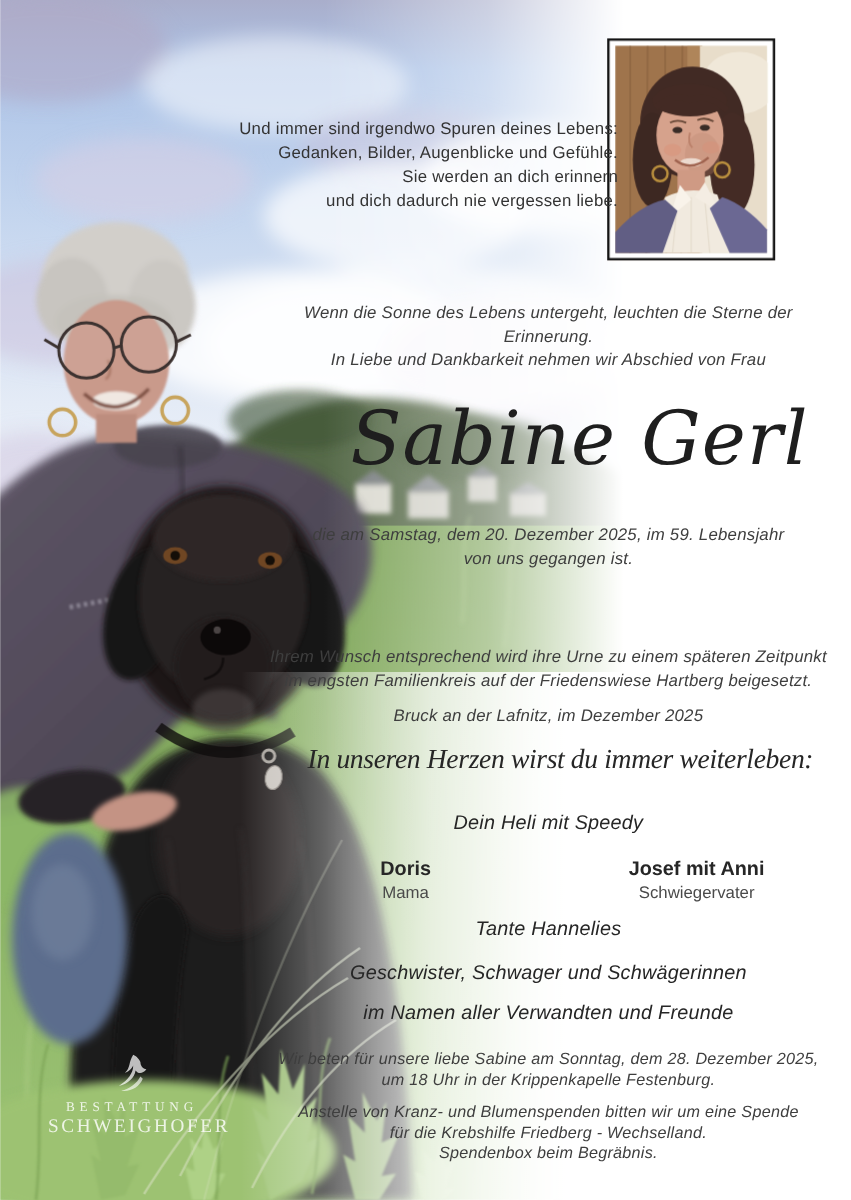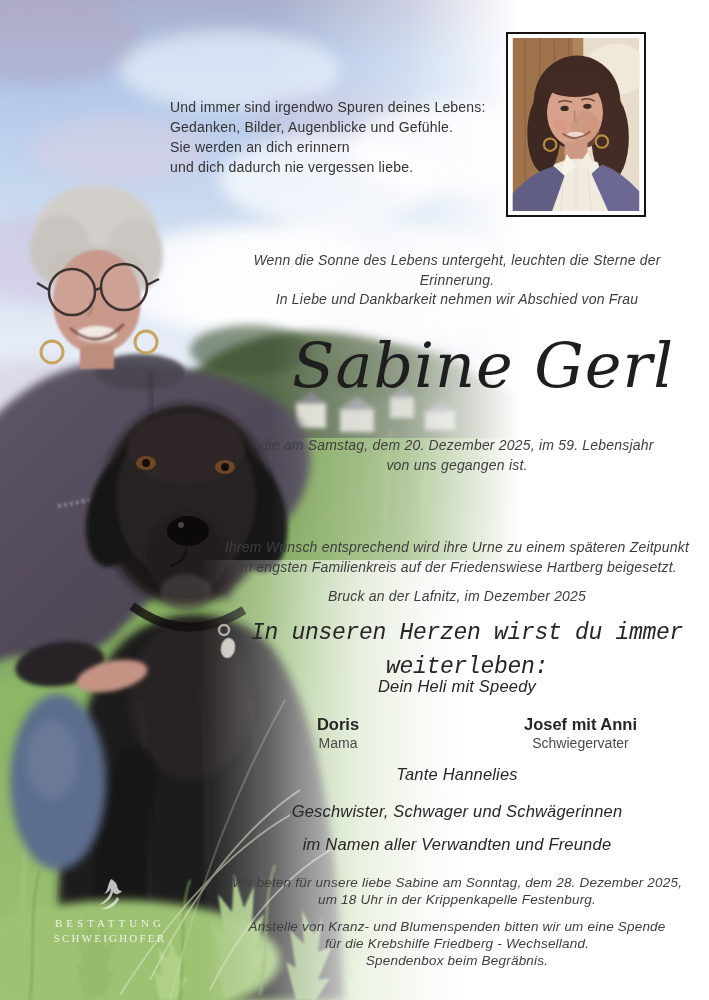--- a/index.html
+++ b/index.html
@@ -4,29 +4,29 @@
 <style>
   html,body{margin:0;padding:0;background:#888;}
   .page{
     position:relative;width:709px;height:1000px;margin:0 auto;
     background:#ffffff;overflow:hidden;
     font-family:"Liberation Sans", sans-serif;color:#3d3d3d;
   }
   .photo-bg{position:absolute;left:0;top:0;width:520px;height:1000px;}
   .txt{position:absolute;left:218px;width:478px;text-align:center;
        font-size:14px;line-height:20px;letter-spacing:.2px;color:#3e3e3e;font-style:italic;}
-  .poem{position:absolute;left:170px;top:97px;width:345px;text-align:left;
+  .poem{position:absolute;left:170px;top:97px;width:345px;text-align:right;
         font-size:14px;line-height:20px;letter-spacing:.2px;color:#333;}
   .name{
     top:318px;height:100px;font-family:"DejaVu Serif","Liberation Serif",serif;
     font-style:italic;font-size:62px;line-height:95px;color:#1e1e1e;
     letter-spacing:1px;transform:translateX(26px);
   }
   .script-line{
-    top:616px;font-family:Liberation Mono, monospace;
+    top:616px;font-family:Liberation Serif, serif;
     font-style:italic;font-size:23px;line-height:34px;color:#262626;
     letter-spacing:-0.3px;transform:translateX(10px);
   }
   .strong-line{font-size:16.5px;color:#262626;letter-spacing:.2px;}
   .small{font-size:13.5px;line-height:17px;}
   .row{position:absolute;left:218px;top:714px;width:478px;height:48px;}
   .col{position:absolute;text-align:center;}
   .col .rel{font-size:14px;color:#4a4a4a;line-height:18px;}
   .col .nm{font-size:16.5px;color:#262626;line-height:20px;font-weight:bold;}
   .portrait{
@@ -34,21 +34,21 @@
     border:2px solid #141414;background:#ffffff;padding:4px;box-sizing:content-box;
   }
   .portrait svg{display:block;width:100%;height:100%;}
   .watermark{
     position:absolute;left:40px;top:878px;width:140px;text-align:center;
     color:rgba(255,255,255,0.82);
     font-family:"Liberation Serif","DejaVu Serif",serif;
     pointer-events:none;
   }
   .watermark .wline1{font-size:11px;letter-spacing:4px;line-height:15px;}
-  .watermark .wline2{font-size:11px;letter-spacing:2.2px;line-height:15px;}
+  .watermark .wline2{font-size:16px;letter-spacing:2.2px;line-height:15px;}
   .watermark svg{display:block;margin:0 auto 2px auto;opacity:.85;}
 </style>
 </head>
 <body>
 
 <div class="page">
 
   <div class="photo-bg">
     <svg width="520" height="1000" viewBox="0 0 520 1000">
       <defs>

